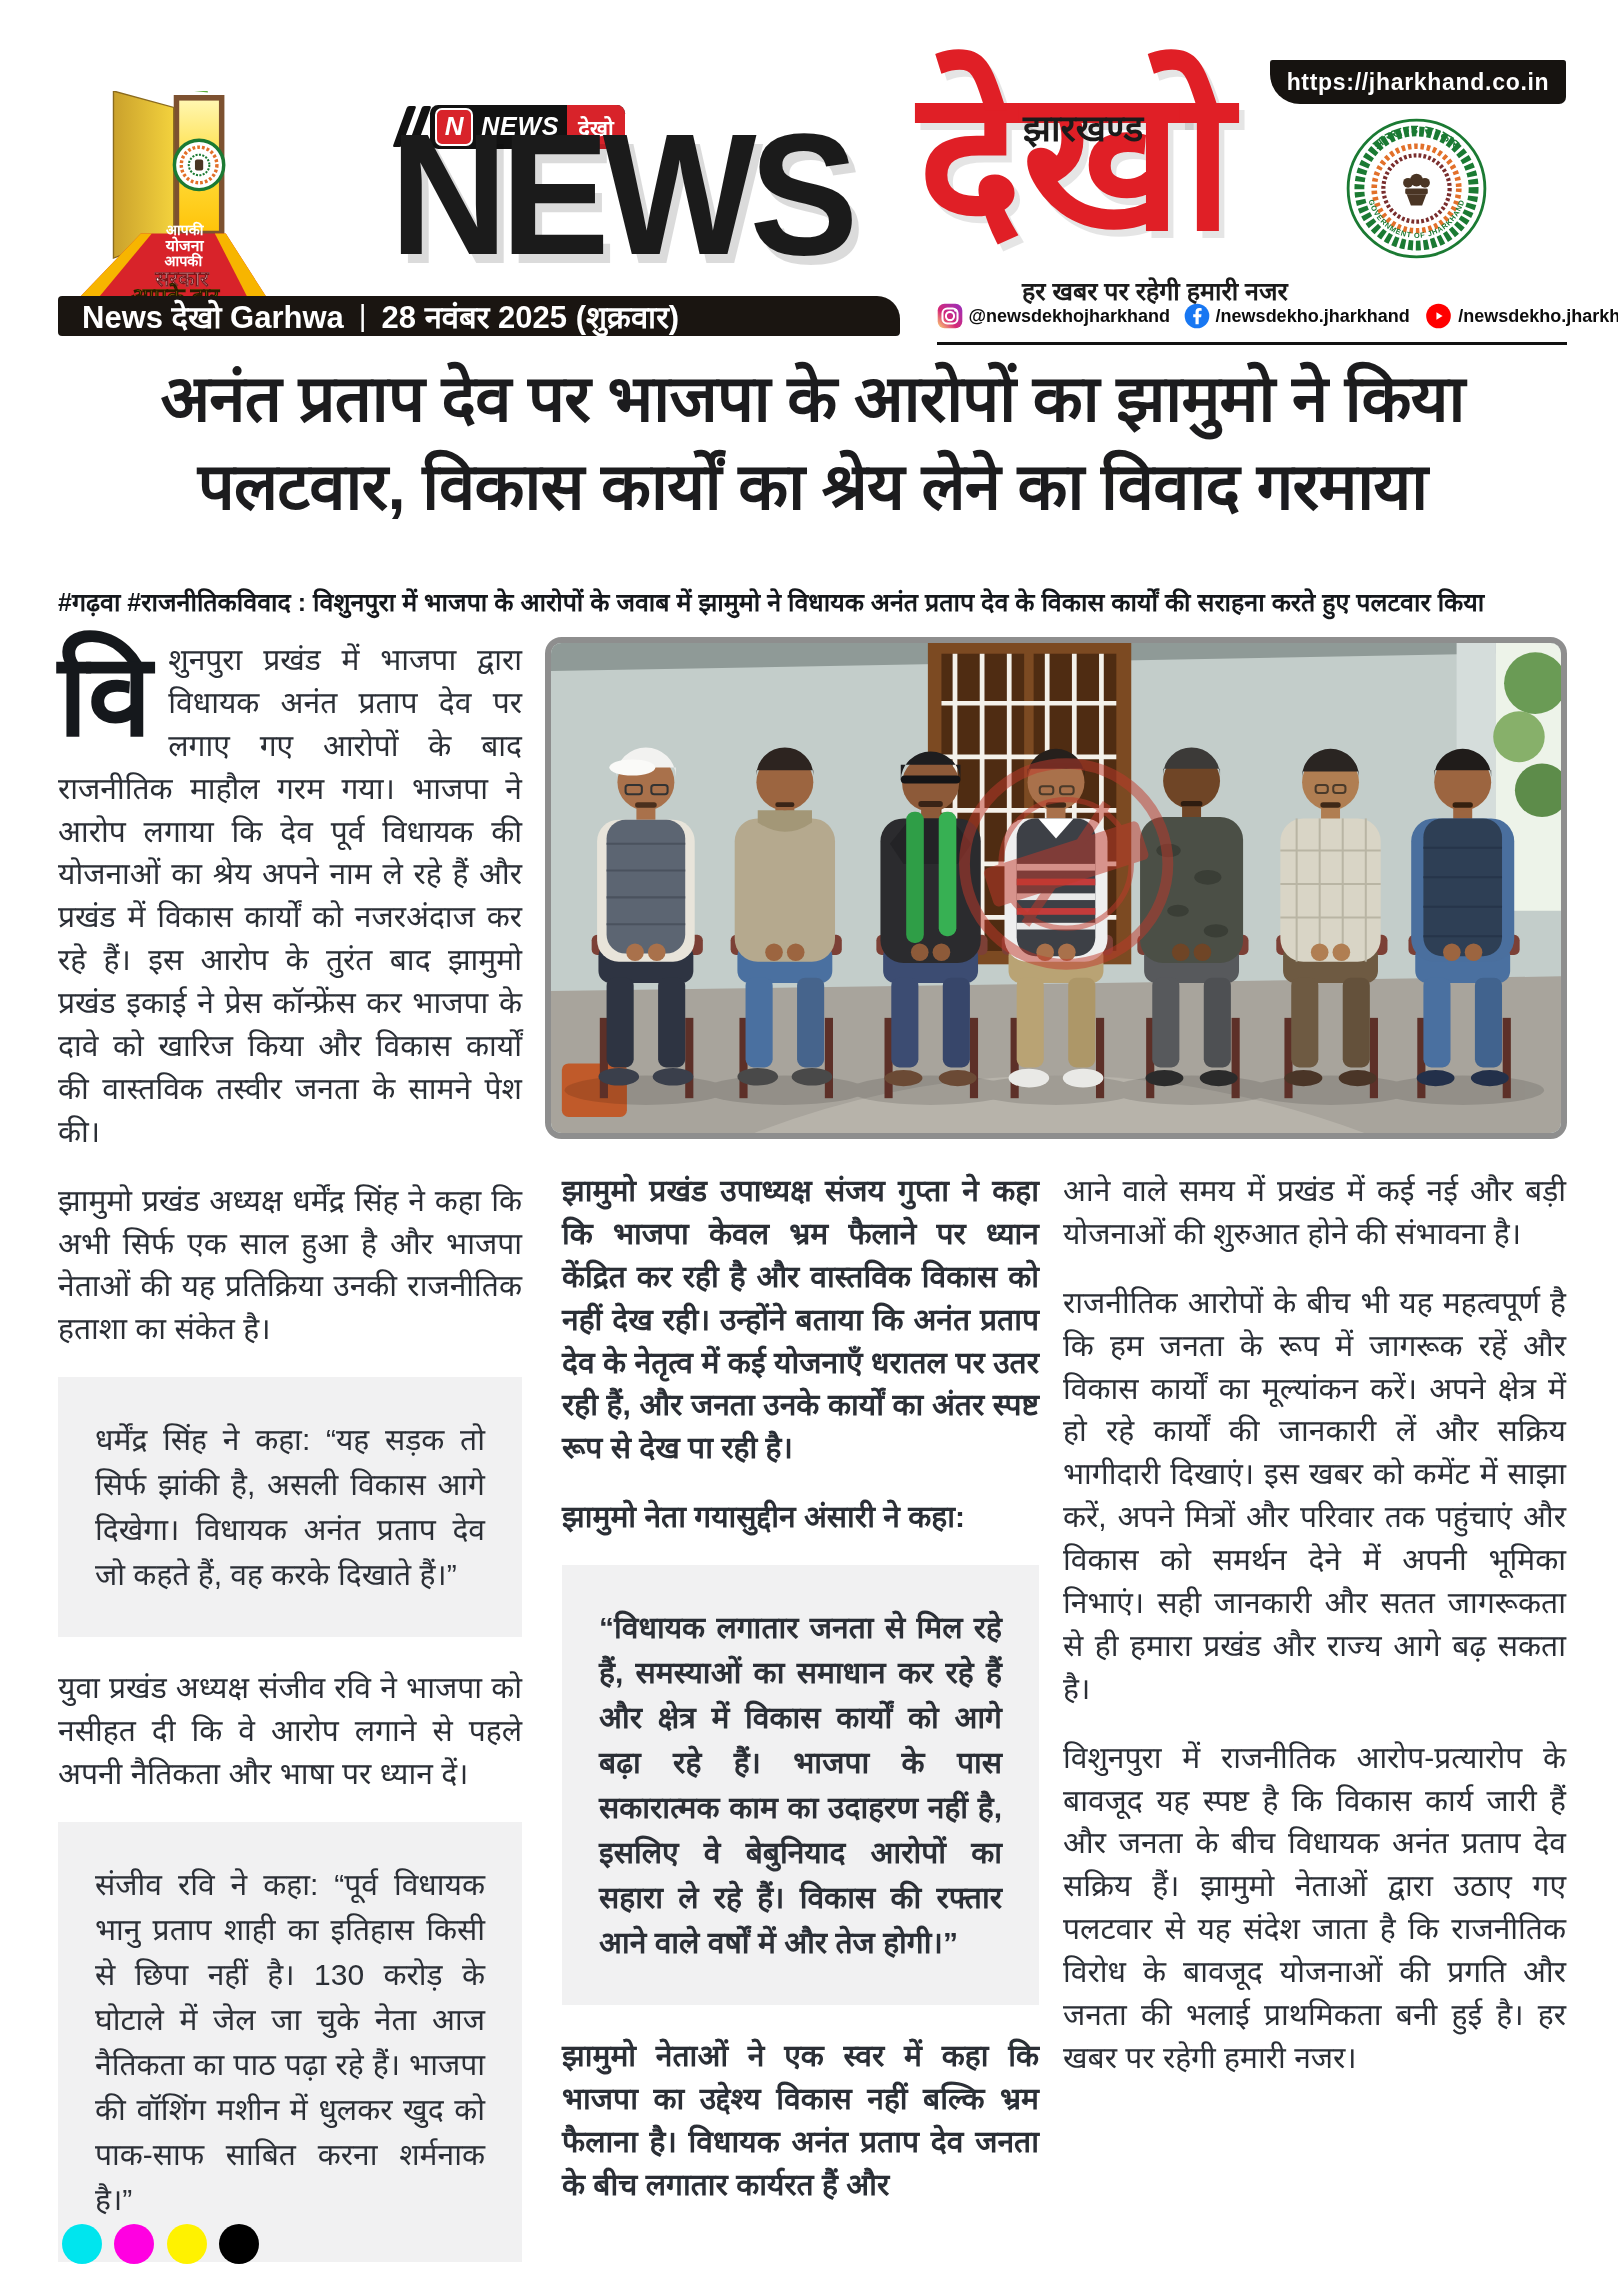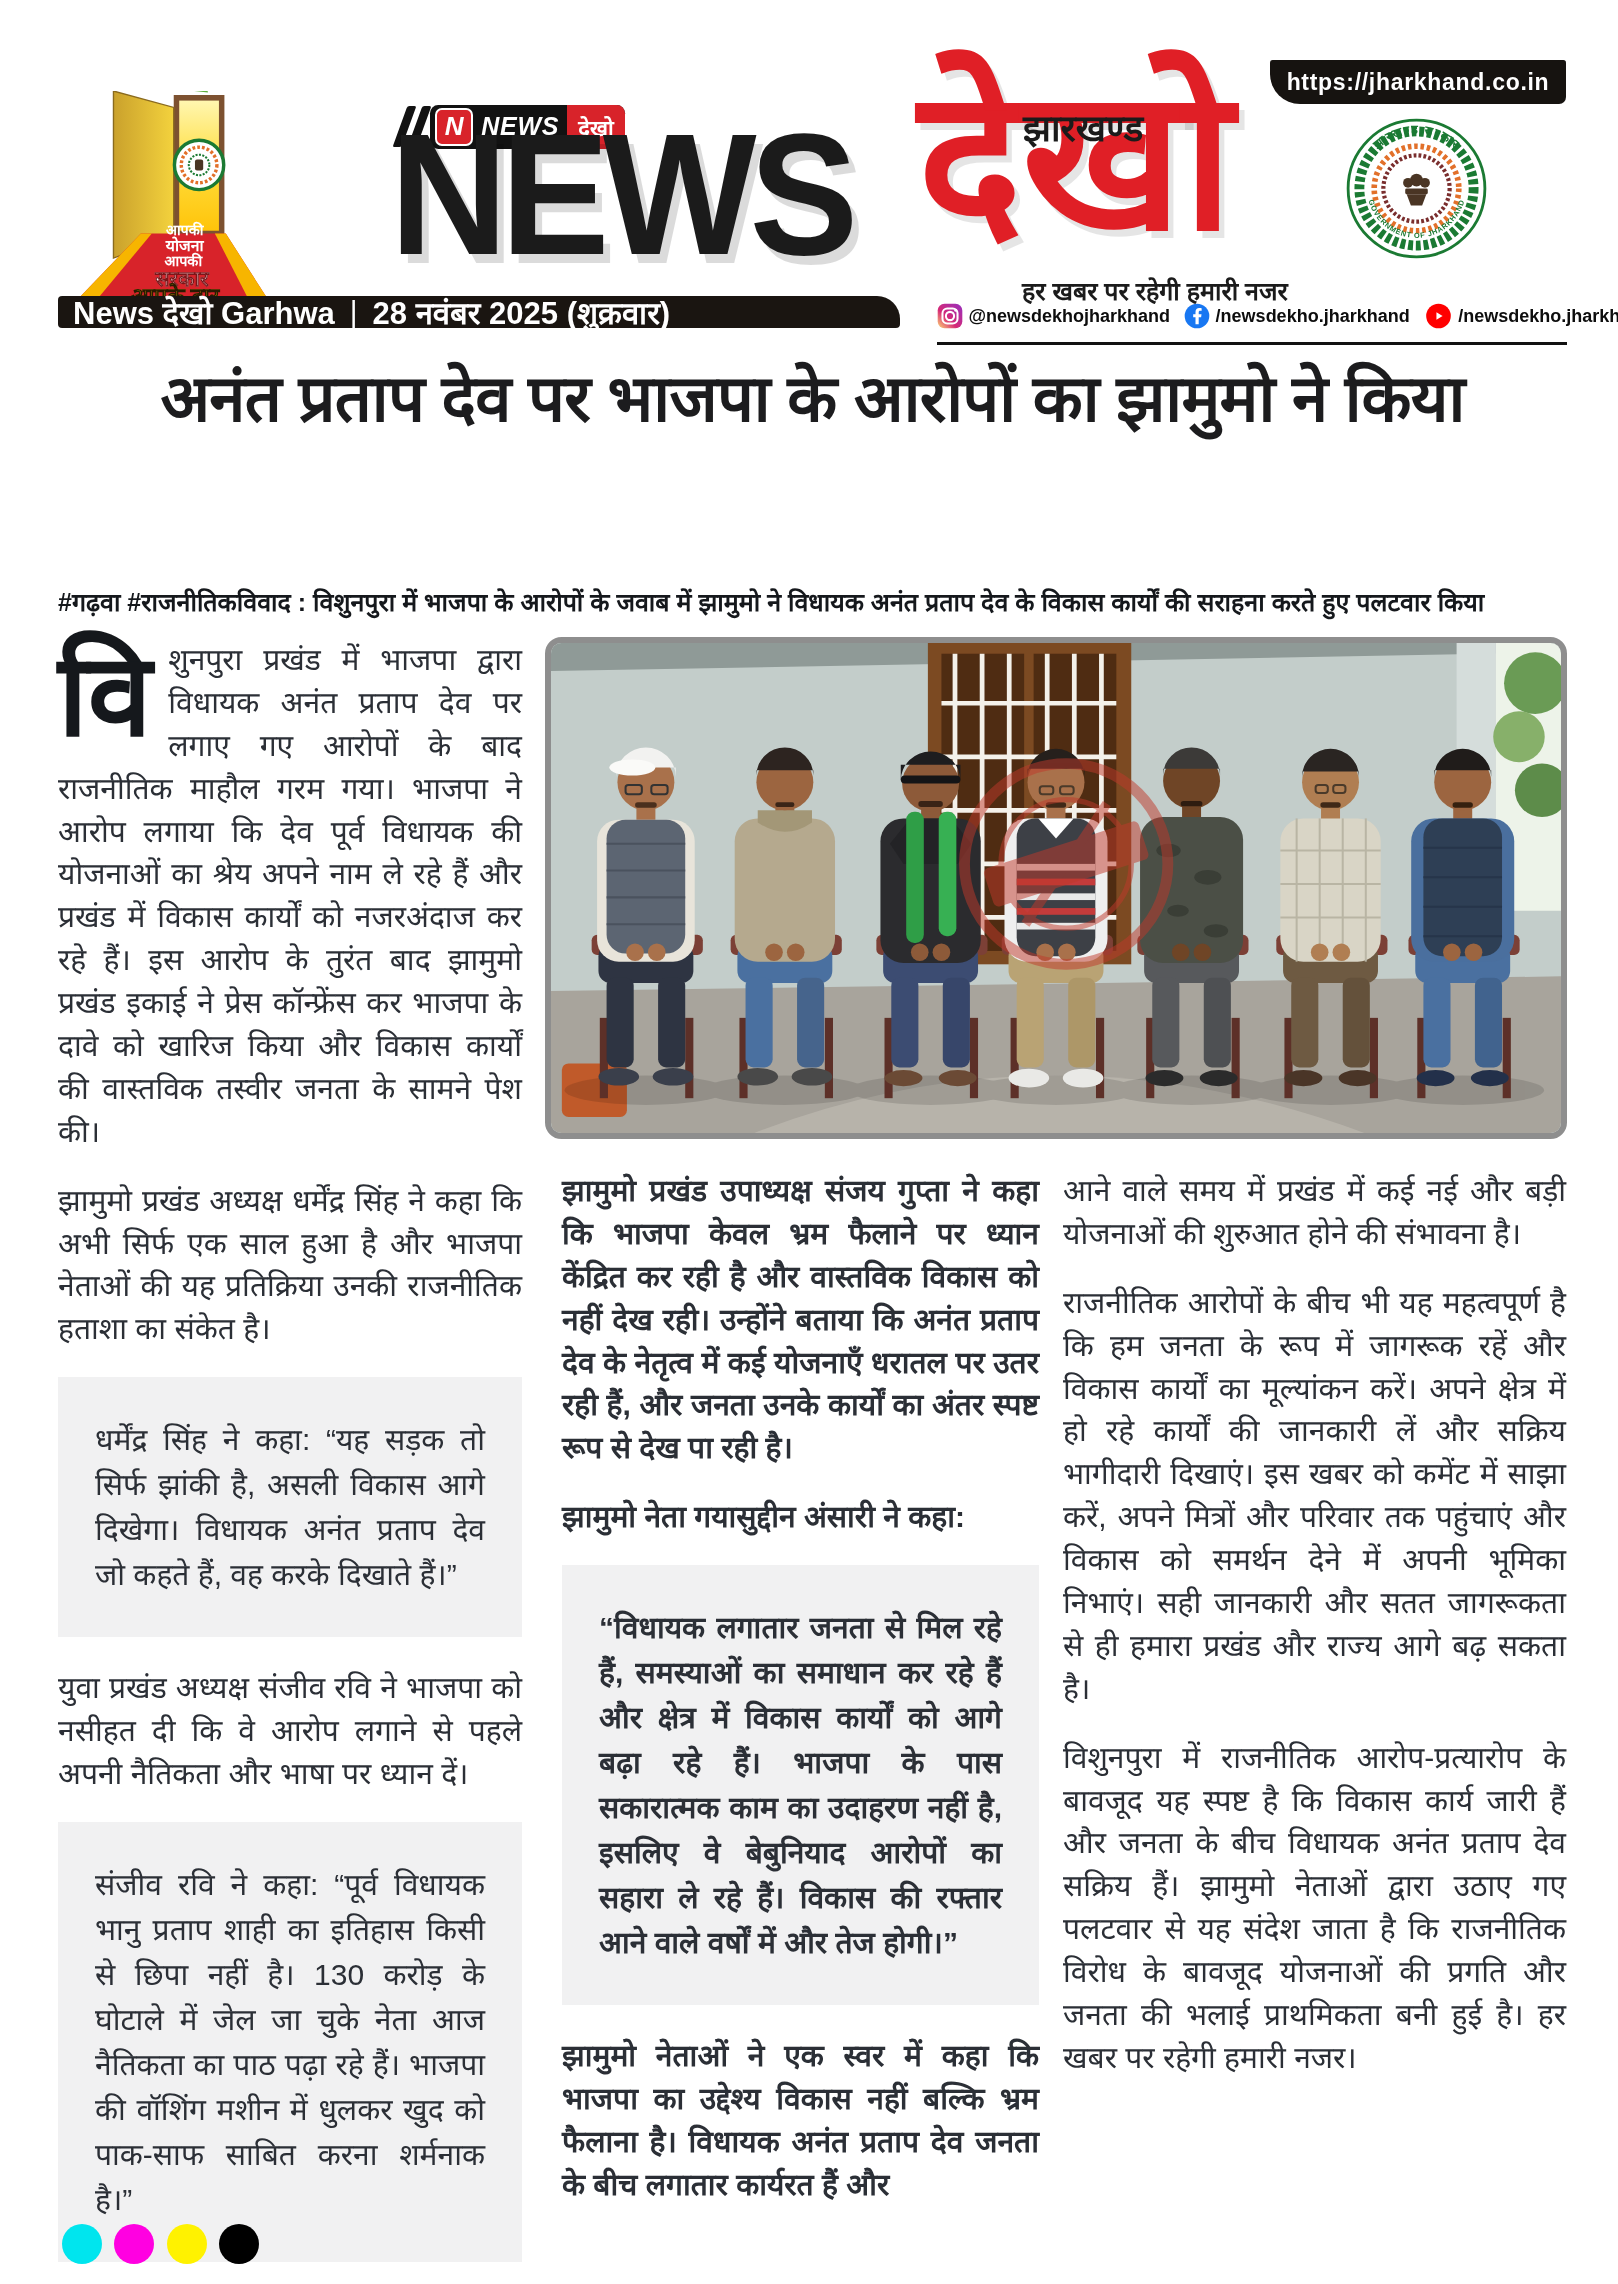--- a/index.html
+++ b/index.html
@@ -29,22 +29,22 @@
   }
   .dekho-big{
     position:absolute;left:918px;top:58px;font-size:196px;line-height:1.05;font-weight:800;color:#e01f26;
     text-shadow:5.5px 6.9px 0 rgba(0,0,0,0.10);
   }
   .jharkhand-label{position:absolute;left:1023px;top:95px;font-size:37px;font-weight:900;color:#1b1b1b;margin-top:6px;}
   .masthead-tagline{position:absolute;left:1022px;top:273px;font-size:25px;font-weight:900;color:#1b1b1b;}
   .gov-seal{position:absolute;left:1346px;top:118px;width:141px;height:141px;}
   
   .date-bar{
-    position:absolute;left:58px;top:296px;width:842px;height:32px;background:#1a1511;
-    border-radius:4.1px 23px 4.1px 4.1px;display:flex;align-items:center;padding-left:15px;box-sizing:border-box;
+    position:absolute;left:58px;top:296px;width:842px;height:40px;background:#1a1511;
+    border-radius:4.1px 23px 4.1px 4.1px;display:flex;align-items:center;padding-left:24px;box-sizing:border-box;
   }
   .date-bar .ed{color:#fff;font-weight:bold;font-size:31px;}
   .date-bar .sep{color:#fff;font-size:30px;font-weight:300;margin:0 15px;}
   .date-bar .dt{color:#fff;font-size:31px;font-weight:600;}
   .social-row{position:absolute;left:937px;top:303px;width:630px;display:flex;align-items:center;gap:14px;}
   .social-item{display:flex;align-items:center;gap:5.5px;}
   .social-item .txt{font-size:18px;font-weight:bold;color:#0d0d0d;white-space:nowrap;}
   .social-rule{position:absolute;left:937px;top:342px;width:630px;height:2.7px;background:#111;}
   
   .headline{position:absolute;left:58px;top:355px;width:1509px;color:#1c1c1e;font-weight:900;
@@ -190,20 +190,21 @@
         <path d="M18 13.5 L27 19 L18 24.5 Z" fill="#fff"></path>
       </svg>
       <span class="txt">/newsdekho.jharkhand</span>
     </div>
 
   </div>
   <div class="social-rule"></div>
 
   <div class="headline">
     <div>अनंत प्रताप देव पर भाजपा के आरोपों का झामुमो ने किया</div>
+    <div>पलटवार, विकास कार्यों का श्रेय लेने का विवाद गरमाया</div>
   </div>
   <div class="subheadline">#गढ़वा #राजनीतिकविवाद : विशुनपुरा में भाजपा के आरोपों के जवाब में झामुमो ने विधायक अनंत प्रताप देव के विकास कार्यों की सराहना करते हुए पलटवार किया</div>
 
   <div class="photo-frame">
     <svg viewBox="0 0 1490 732" preserveAspectRatio="none">
       <rect x="0" y="0" width="1490" height="732" fill="#c3cdca"></rect>
       <path d="M0 0 L1490 0 L1490 14 L0 42 Z" fill="#8f9a97"></path>
       <rect x="1336" y="0" width="58" height="430" fill="#d5dddb"></rect>
       <rect x="1394" y="0" width="96" height="400" fill="#edf3e9"></rect>
       <circle cx="1452" cy="60" r="46" fill="#6a9b55"></circle>

